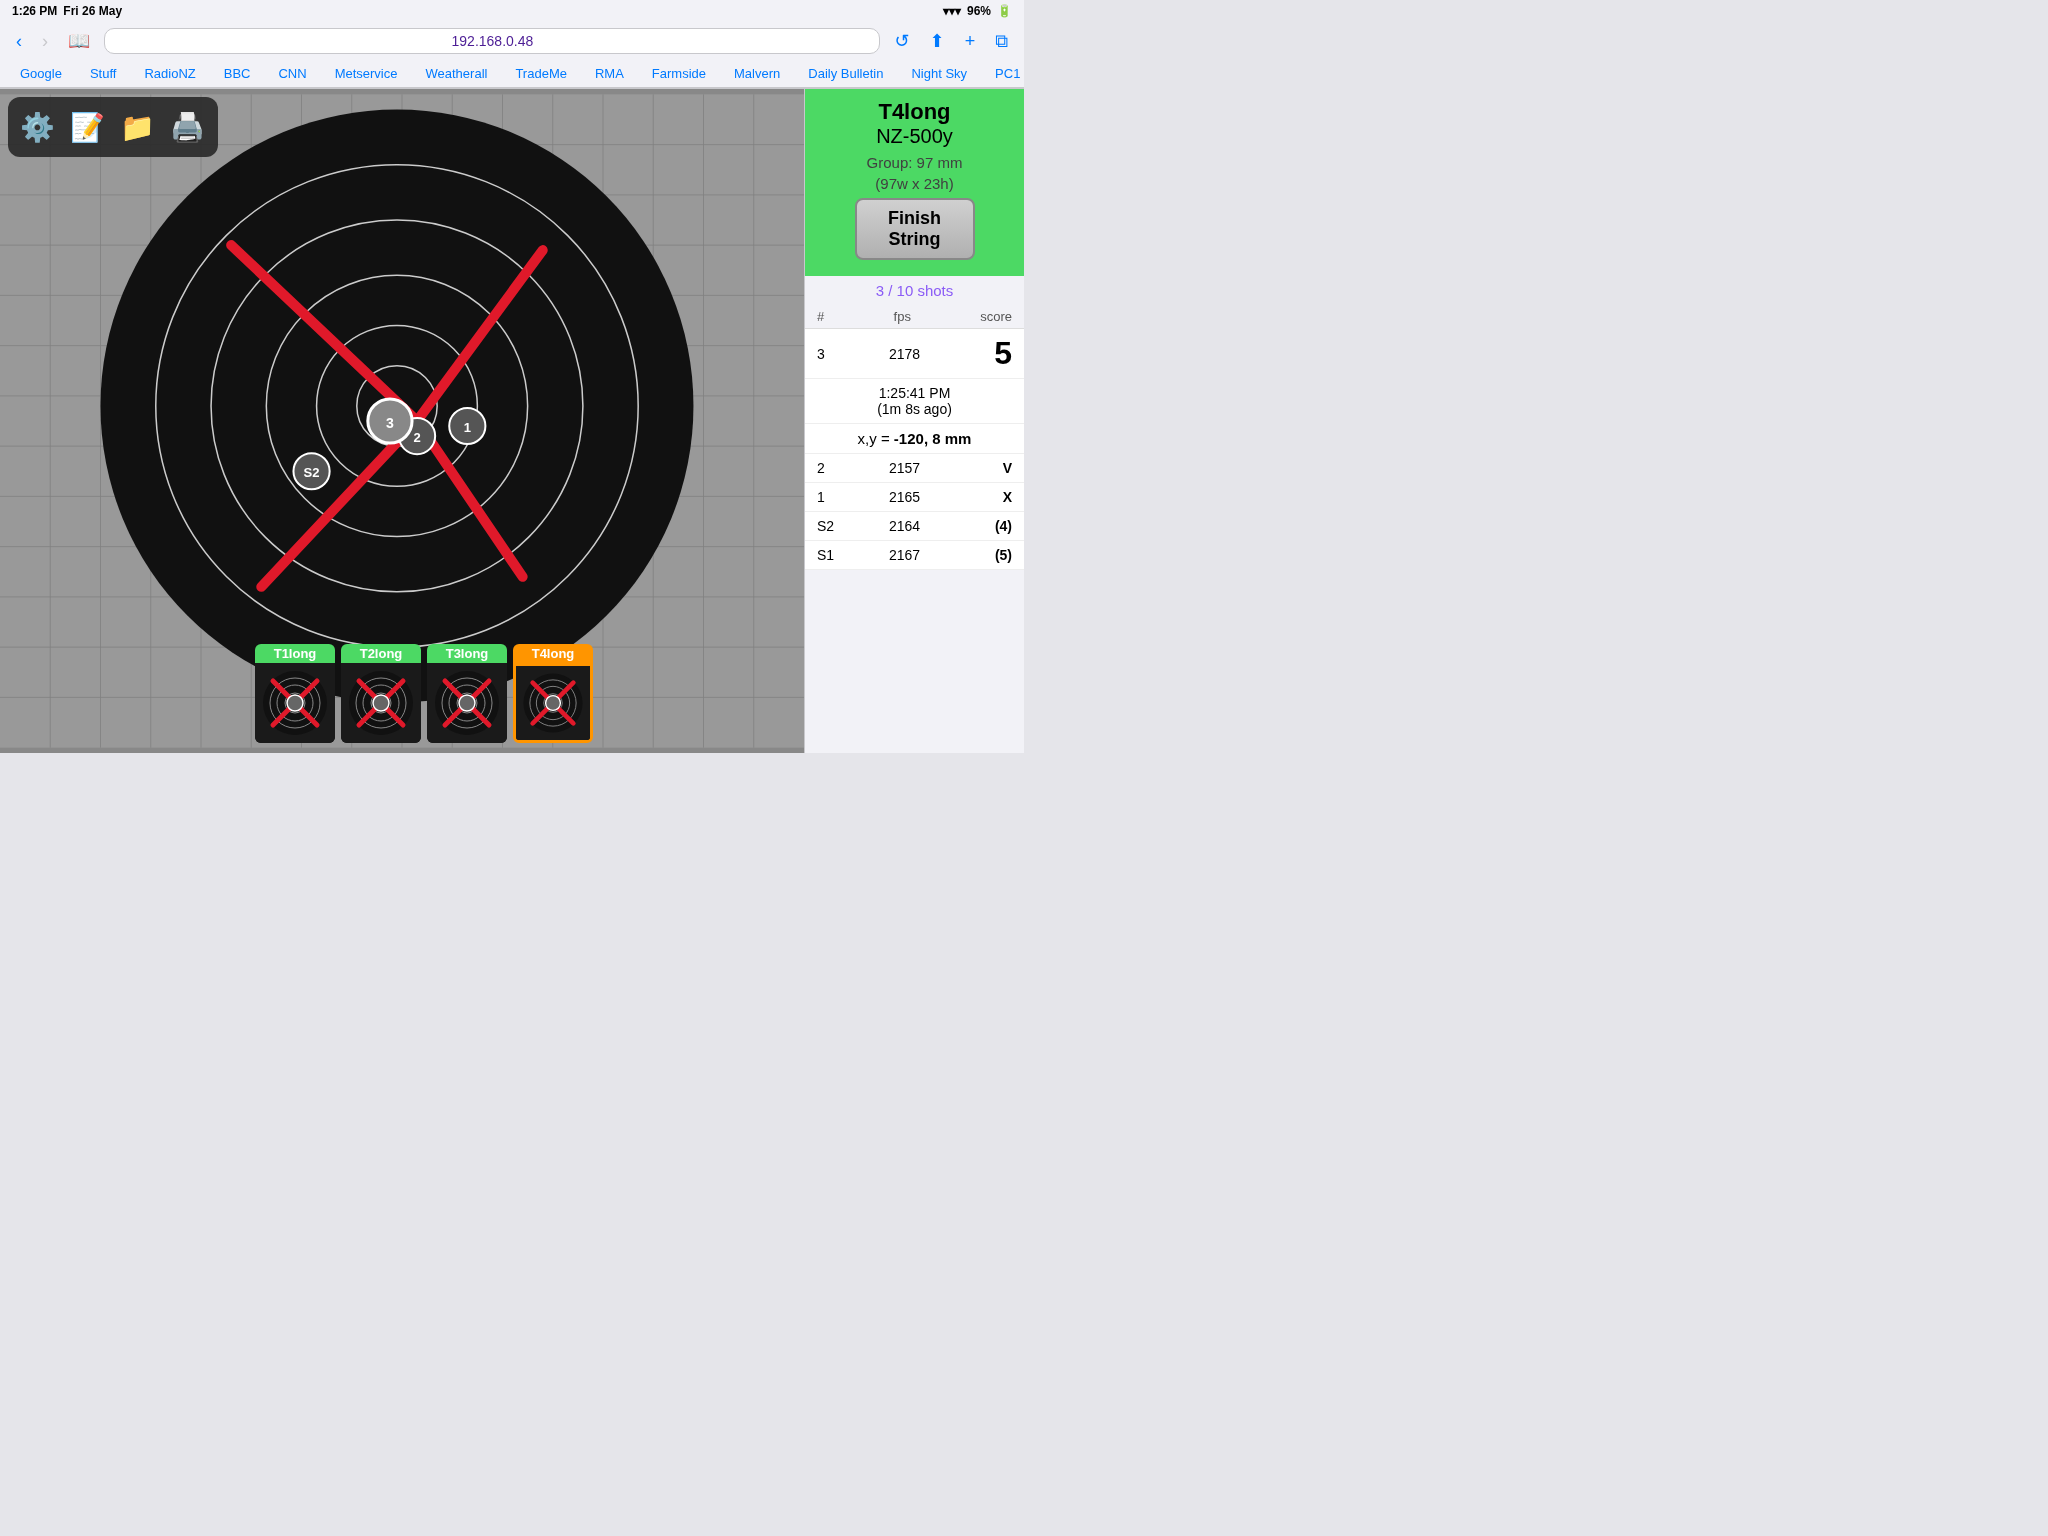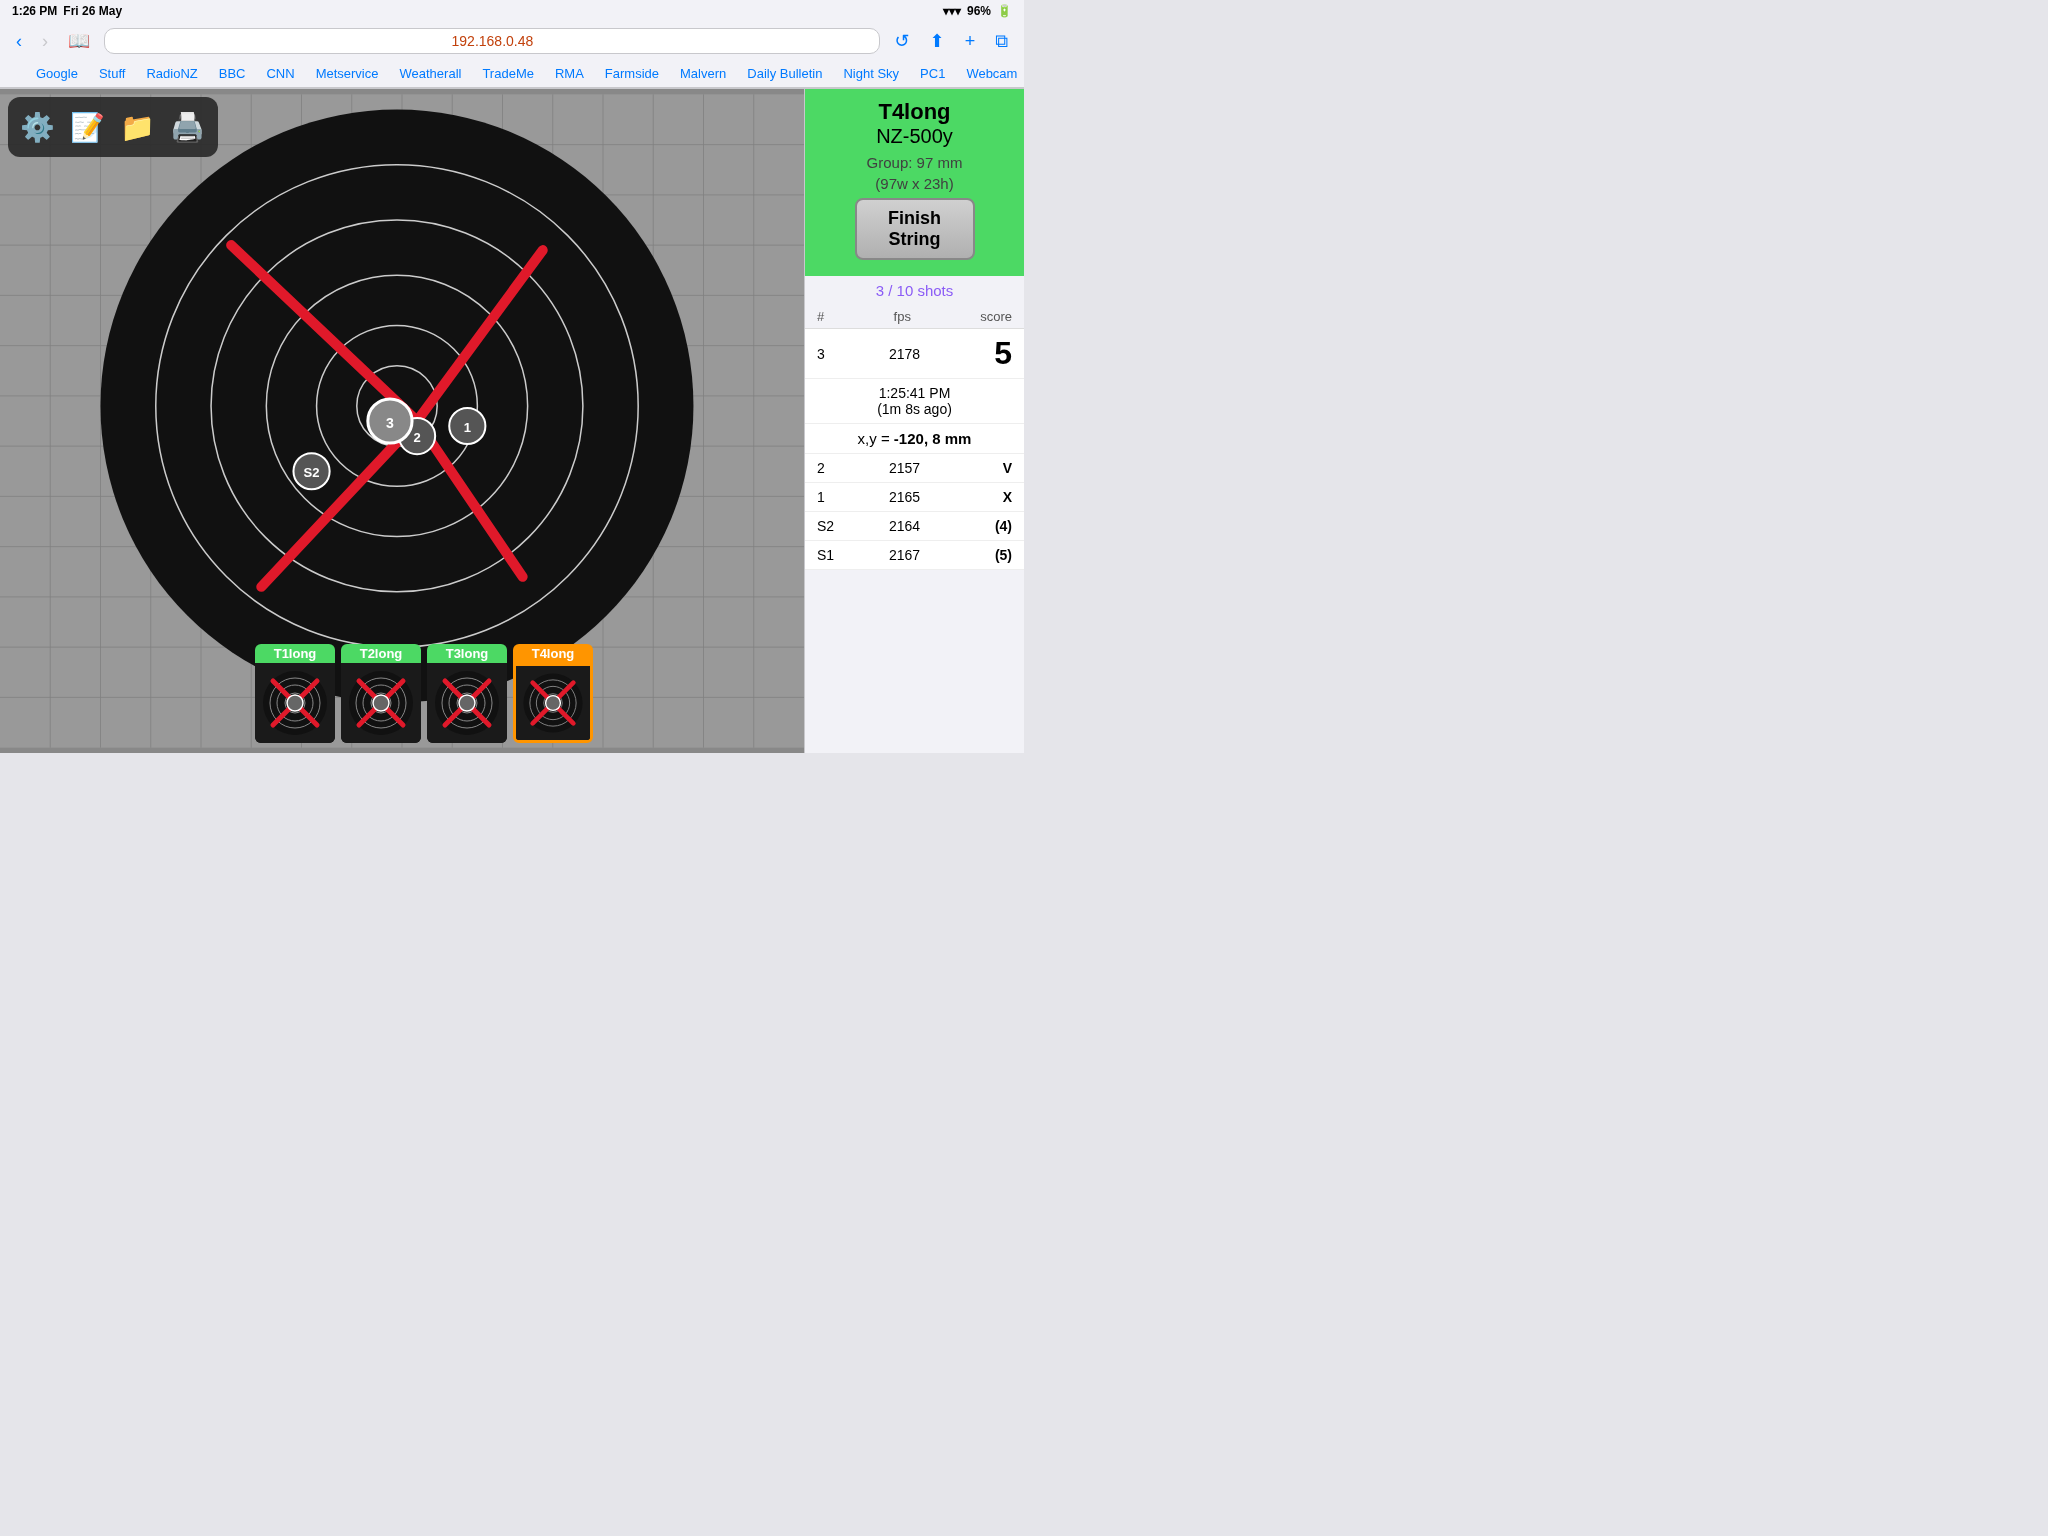--- a/index.html
+++ b/index.html
@@ -47,37 +47,37 @@
     }
     .nav-btn:disabled { color: #c8c8cc; }
     #url-bar {
       flex: 1;
       background: white;
       border: 1px solid #c8c8cc;
       border-radius: 10px;
       padding: 4px 12px;
       font-size: 14px;
       text-align: center;
-      color: #c2410c;
+      color: #4c1d95;
     }
     .nav-icon-btn {
       background: none;
       border: none;
       font-size: 18px;
       color: #007aff;
       cursor: pointer;
       padding: 2px 6px;
     }
 
     
     #bookmarks-bar {
       display: flex;
       align-items: center;
-      padding: 4px 26px;
-      gap: 1px;
+      padding: 4px 10px;
+      gap: 8px;
       background: #f2f2f7;
       border-bottom: 1px solid #c8c8cc;
       overflow: hidden;
     }
     .bookmark-item {
       font-size: 13px;
       color: #007aff;
       padding: 2px 10px;
       cursor: pointer;
       white-space: nowrap;

